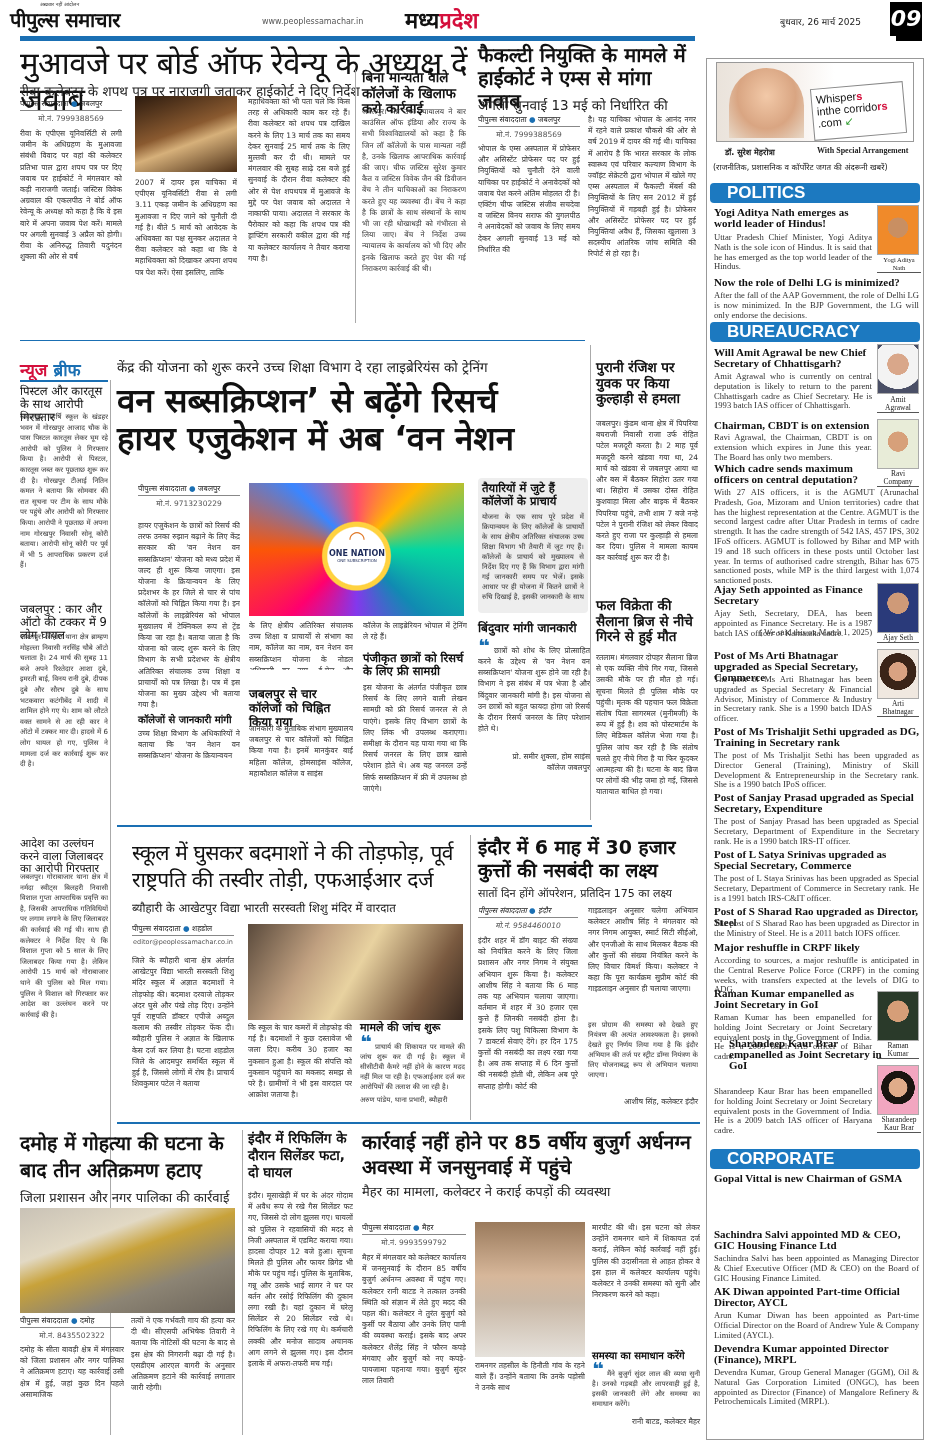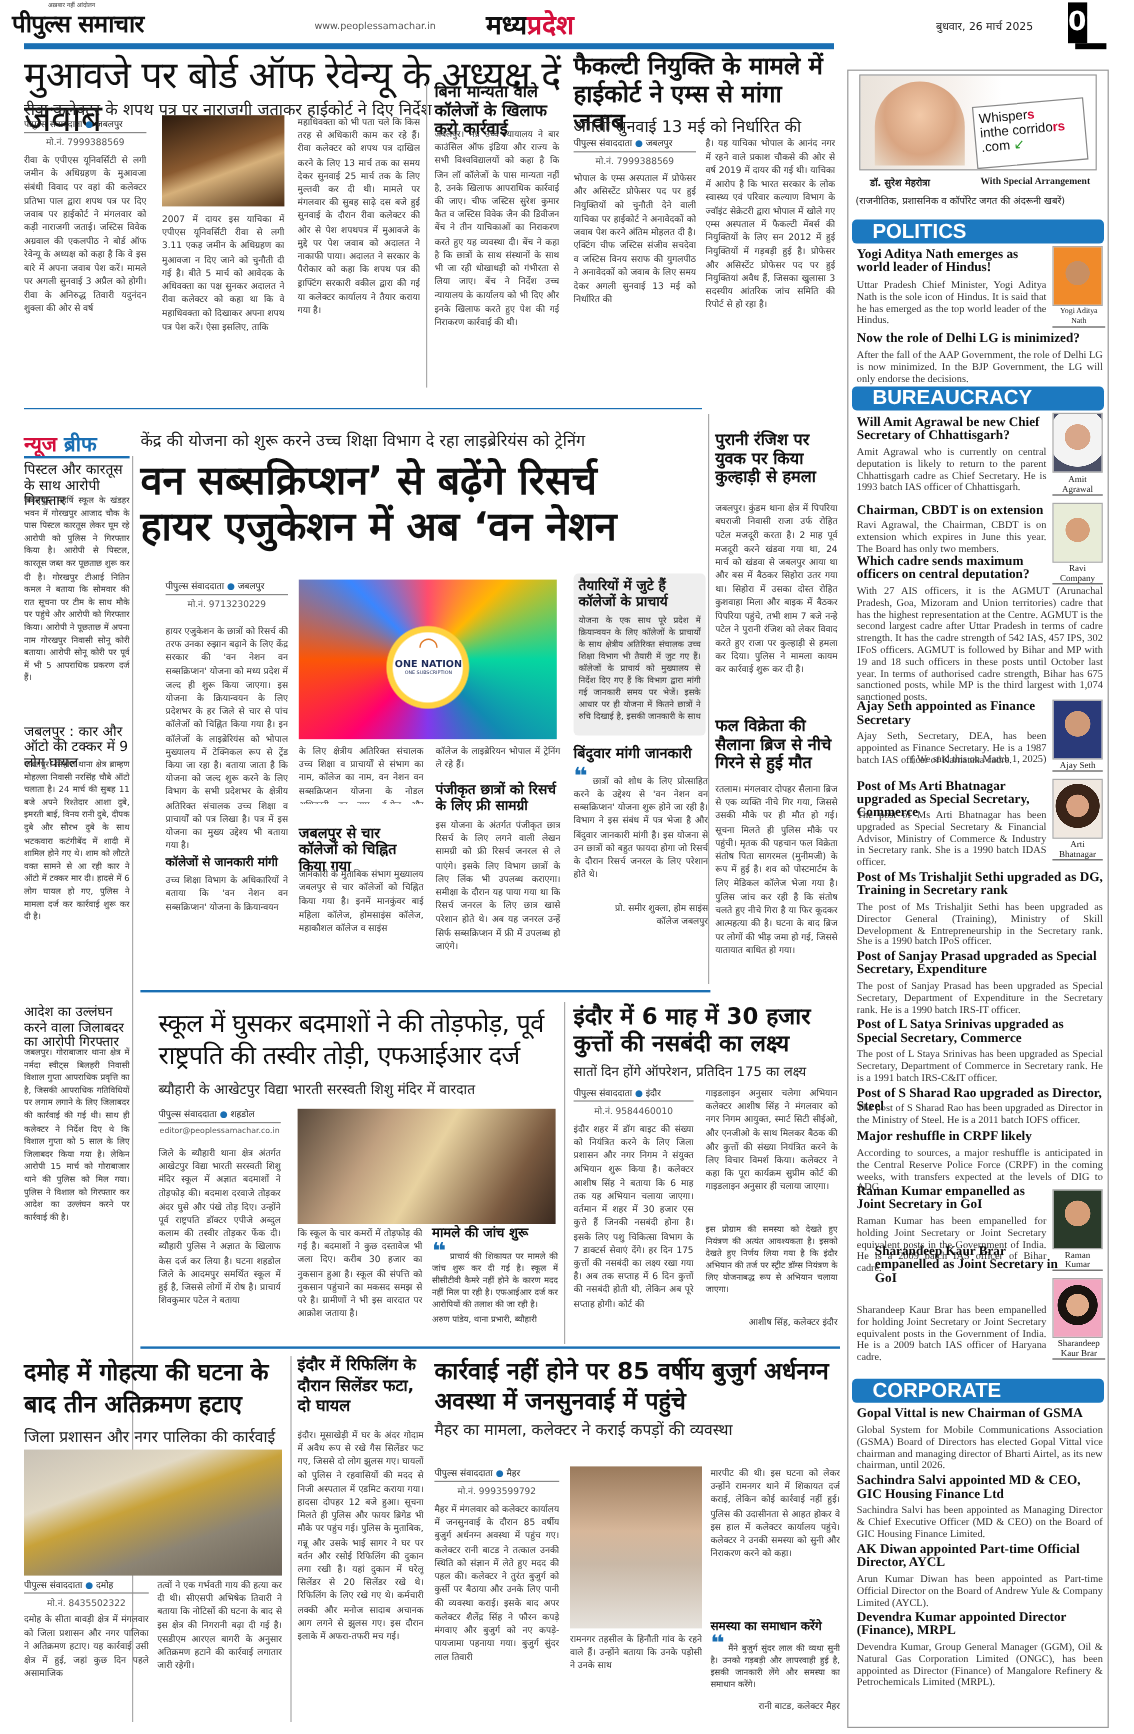--- a/index.html
+++ b/index.html
@@ -9,21 +9,21 @@
 
   
   #masthead { left: 0; top: 0; width: 945px; height: 38px; }
   .logo { left: 10px; top: 6px; font-size: 20px; font-weight: bold; color: #111; letter-spacing: -0.5px; }
   .logo-tag { left: 40px; top: 1px; font-size: 5px; color: #333; }
   .site { left: 85px; top: 17px; font-size: 8px; color: #555; }
   .section-title { left: 405px; top: 4px; font-size: 22px; font-weight: bold; }
   .section-title .a { color: #111; }
   .section-title .b { color: #d40f3c; }
   .date { left: 780px; top: 15px; font-size: 9px; color: #222; }
-  .pageno { left: 890px; top: 2px; width: 16px; height: 34px; background: #000; color: #fff; font-size: 22px; font-weight: bold; text-align: center; line-height: 34px; }
+  .pageno { left: 890px; top: 2px; width: 32px; height: 34px; background: #000; color: #fff; font-size: 22px; font-weight: bold; text-align: center; line-height: 34px; font-style: italic; }
   .mast-rule { left: 20px; top: 36px; width: 675px; height: 5px; background: #1a6fb3; }
   .mast-black { left: 896px; top: 36px; width: 26px; height: 5px; background: #000; }
 
   
   .head { color: #111; font-weight: bold; line-height: 1.15; }
   .hl-xl { font-size: 30px; font-weight: normal; letter-spacing: -0.5px; }
   .hl-lg { font-size: 22px; }
   .hl-md { font-size: 16px; }
   .hl-sm { font-size: 13px; }
   .sub { font-size: 14px; font-weight: normal; color: #222; }
@@ -164,21 +164,21 @@
 <div class="abs body" style="left:248px;top:1022px;width:104px;height:100px;overflow:hidden;">कि स्कूल के चार कमरों में तोड़फोड़ की गई है। बदमाशों ने कुछ दस्तावेज भी जला दिए। करीब 30 हजार का नुकसान हुआ है। स्कूल की संपत्ति को नुकसान पहुंचाने का मकसद समझ से परे है। ग्रामीणों ने भी इस वारदात पर आक्रोश जताया है।</div>
 <div class="abs" style="left:360px;top:1022px;width:105px;">
   <div class="head" style="font-size:11px;">मामले की जांच शुरू</div>
   <div class="body" style="height:60px;overflow:hidden;font-size:7px;line-height:10px;"><span class="quote-mark">❝</span> <span>प्राचार्य की शिकायत पर मामले की जांच शुरू कर दी गई है। स्कूल में सीसीटीवी कैमरे नहीं होने के कारण मदद नहीं मिल पा रही है। एफआईआर दर्ज कर आरोपियों की तलाश की जा रही है।</span></div>
   <div class="body" style="font-size:7px;">अरुण पांडेय, थाना प्रभारी, ब्यौहारी</div>
 </div>
 
 <div class="abs vr" style="left:470px;top:835px;height:285px;"></div>
 <div class="abs head" style="left:478px;top:836px;width:220px;font-size:19px;line-height:23px;">इंदौर में 6 माह में 30 हजार कुत्तों की नसबंदी का लक्ष्य</div>
 <div class="abs sub" style="left:478px;top:885px;width:222px;font-size:11px;">सातों दिन होंगे ऑपरेशन, प्रतिदिन 175 का लक्ष्य</div>
-<div class="abs" style="left:478px;top:905px;width:100px;">
+<div class="abs" style="left:478px;top:905px;width:100px;font-style:italic;">
   <div class="byline"><span>पीपुल्स संवाददाता</span> <span class="bl">●</span> <span>इंदौर</span></div>
   <div class="phone">मो.नं. 9584460010</div>
 </div>
 <div class="abs body" style="left:478px;top:935px;width:100px;height:183px;overflow:hidden;">इंदौर शहर में डॉग बाइट की संख्या को नियंत्रित करने के लिए जिला प्रशासन और नगर निगम ने संयुक्त अभियान शुरू किया है। कलेक्टर आशीष सिंह ने बताया कि 6 माह तक यह अभियान चलाया जाएगा। वर्तमान में शहर में 30 हजार एस कुत्ते हैं जिनकी नसबंदी होना है। इसके लिए पशु चिकित्सा विभाग के 7 डाक्टर्स सेवाएं देंगे। हर दिन 175 कुत्तों की नसबंदी का लक्ष्य रखा गया है। अब तक सप्ताह में 6 दिन कुत्तों की नसबंदी होती थी, लेकिन अब पूरे सप्ताह होगी। कोर्ट की</div>
 <div class="abs body" style="left:588px;top:905px;width:110px;height:95px;overflow:hidden;">गाइडलाइन अनुसार चलेगा अभियान कलेक्टर आशीष सिंह ने मंगलवार को नगर निगम आयुक्त, स्मार्ट सिटी सीईओ, और एनजीओ के साथ मिलकर बैठक की और कुत्तों की संख्या नियंत्रित करने के लिए विचार विमर्श किया। कलेक्टर ने कहा कि पूरा कार्यक्रम सुप्रीम कोर्ट की गाइडलाइन अनुसार ही चलाया जाएगा।</div>
 <div class="abs body" style="left:588px;top:1020px;width:110px;height:72px;overflow:hidden;font-size:7px;line-height:10px;">इस प्रोग्राम की समस्या को देखते हुए नियंत्रण की अत्यंत आवश्यकता है। इसको देखते हुए निर्णय लिया गया है कि इंदौर अभियान की तर्ज पर स्ट्रीट डॉग्स नियंत्रण के लिए योजनाबद्ध रूप से अभियान चलाया जाएगा।</div>
 <div class="abs body" style="left:588px;top:1096px;width:110px;text-align:right;">आशीष सिंह, कलेक्टर इंदौर</div>
 
 <div class="abs hr" style="left:117px;top:1122px;width:583px;height:2px;"></div>
 
@@ -280,20 +280,19 @@
   <div class="abs w-pic" style="left:170px;top:932px;background:radial-gradient(circle at 50% 40%,#d69e78 0 30%,#2a3a2a 31% 100%);"></div>
   <div class="abs w-pic-cap" style="left:170px;top:983px;">Raman Kumar</div>
 
   <div class="abs w-h" style="top:979px;width:158px;margin-left:15px;">Sharandeep Kaur Brar empanelled as Joint Secretary in GoI</div>
   <div class="abs w-b" style="top:1028px;width:158px;">Sharandeep Kaur Brar has been empanelled for holding Joint Secretary or Joint Secretary equivalent posts in the Government of India. He is a 2009 batch IAS officer of Haryana cadre.</div>
   <div class="abs w-pic" style="left:170px;top:1006px;background:radial-gradient(circle at 50% 45%,#e0ac8a 0 28%,#1a1410 29% 50%,#f2a6c0 51%);"></div>
   <div class="abs w-pic-cap" style="left:170px;top:1057px;width:44px;">Sharandeep Kaur Brar</div>
 
   <div class="abs w-sec" style="top:1090px;">CORPORATE</div>
   <div class="abs w-h" style="top:1114px;width:205px;">Gopal Vittal  is new Chairman of GSMA</div>
-  <div class="abs w-b" style="top:1128px;width:205px;">Global System for Mobile Communications Association (GSMA) Board of Directors has elected Gopal Vittal vice chairman and managing director of Bharti Airtel, as its new chairman, until 2026.</div>
   <div class="abs w-h" style="top:1170px;width:205px;">Sachindra Salvi appointed MD &amp; CEO, GIC Housing Finance Ltd</div>
   <div class="abs w-b" style="top:1195px;width:205px;">Sachindra Salvi has been appointed as Managing Director &amp; Chief Executive Officer (MD &amp; CEO) on the Board of GIC Housing Finance Limited.</div>
   <div class="abs w-h" style="top:1227px;width:205px;">AK Diwan appointed Part-time Official Director, AYCL</div>
   <div class="abs w-b" style="top:1252px;width:205px;">Arun Kumar Diwan has been appointed as Part-time Official Director on the Board of Andrew Yule &amp; Company Limited (AYCL).</div>
   <div class="abs w-h" style="top:1284px;width:205px;">Devendra Kumar appointed Director (Finance), MRPL</div>
   <div class="abs w-b" style="top:1309px;width:205px;">Devendra Kumar, Group General Manager (GGM), Oil &amp; Natural Gas Corporation Limited (ONGC), has been appointed as Director (Finance) of Mangalore Refinery &amp; Petrochemicals Limited (MRPL).</div>
 </div>
 
 </body></html>

